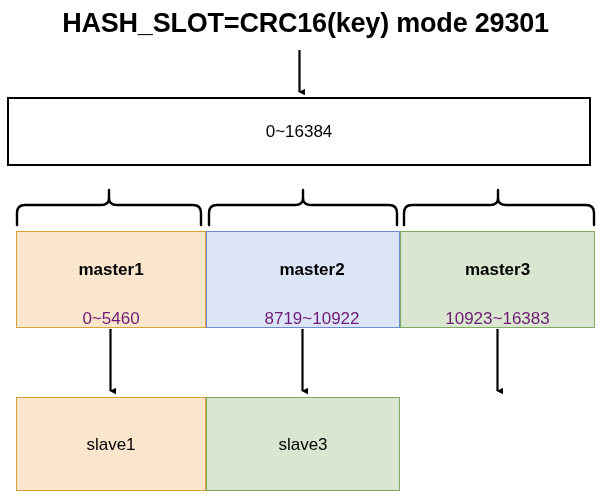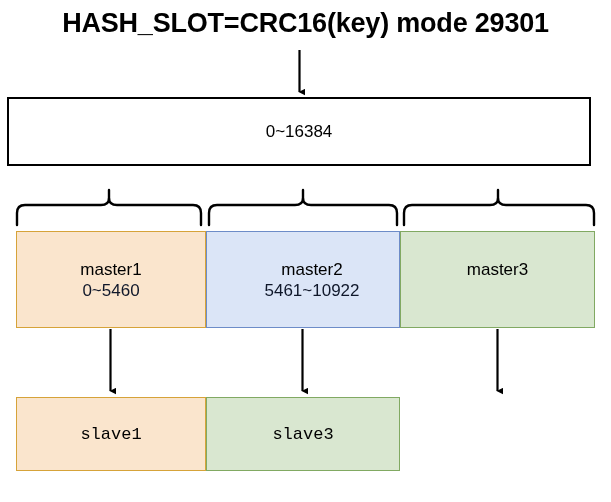--- a/index.html
+++ b/index.html
@@ -67,22 +67,21 @@
     left: 16px;
     width: 579px;
     display: flex;
   }
   #master-row {
     top: 231px;
     height: 97px;
   }
   #slave-row {
     top: 397px;
-    height: 74px;
-    font-family: Liberation Mono, monospace;
+    height: 94px;
   }
 
   .node-box {
     box-sizing: border-box;
     display: flex;
     flex-direction: column;
     align-items: center;
     justify-content: center;
     border-width: 1.6px;
     border-style: solid;
@@ -97,27 +96,27 @@
 
   .node-box.orange { background: #fae5cd; border-color: #d6a339; }
   .node-box.blue   { background: #dbe5f7; border-color: #6d8cc8; padding-left: 18px; }
   .node-box.green  { background: #d9e7d0; border-color: #81a962; }
 
   .node-name {
     font-size: 17px;
     color: #000000;
     line-height: 1;
   }
-  #master-row .node-name { margin-bottom: 20px; }
+  #master-row .node-name { margin-bottom: 20px; font-weight: bold; }
   .node-range {
     font-size: 17px;
-    color: #0f172a;
+    color: #701a75;
     line-height: 1;
     position: absolute;
-    top: 50px;
+    top: 78px;
   }
 </style>
 </head>
 <body>
 
 <div id="diagram-root">
 
   <div id="title">HASH_SLOT=CRC16(key) mode 29301</div>
 
   <svg id="connectors" viewBox="0 0 611 502" width="611" height="502" xmlns="http://www.w3.org/2000/svg">
@@ -159,24 +158,25 @@
     <span class="box-label">0~16384</span>
   </div>
 
   <div id="master-row" class="node-row">
     <div class="node-box orange">
       <span class="node-name">master1</span>
       <span class="node-range">0~5460</span>
     </div>
     <div class="node-box blue">
       <span class="node-name">master2</span>
-      <span class="node-range">5461~10922</span>
+      <span class="node-range">8719~10922</span>
     </div>
     <div class="node-box green">
       <span class="node-name">master3</span>
+      <span class="node-range">10923~16383</span>
     </div>
   </div>
 
   <div id="slave-row" class="node-row">
     <div class="node-box orange">
       <span class="node-name">slave1</span>
     </div>
     <div class="node-box green">
       <span class="node-name">slave3</span>
     </div>

